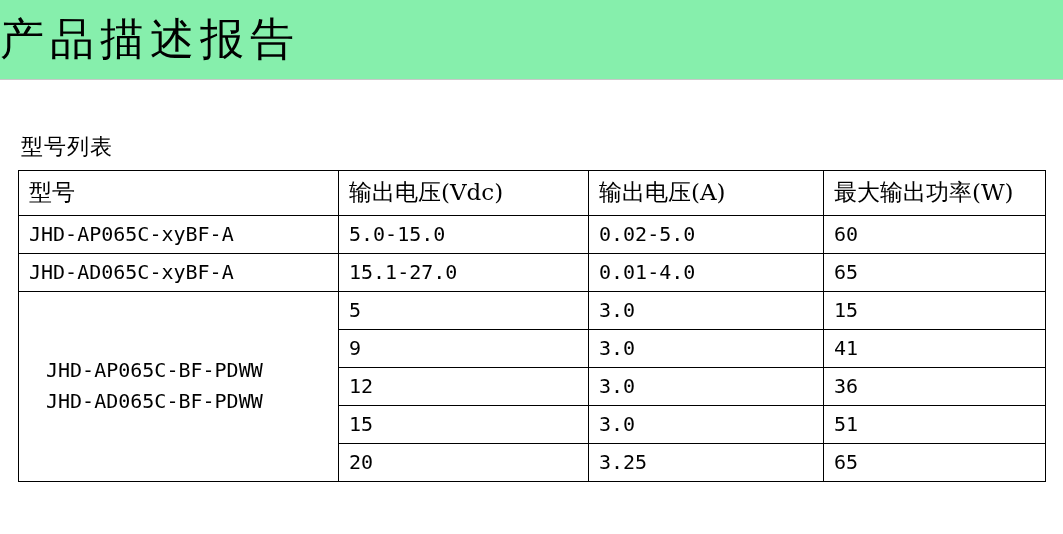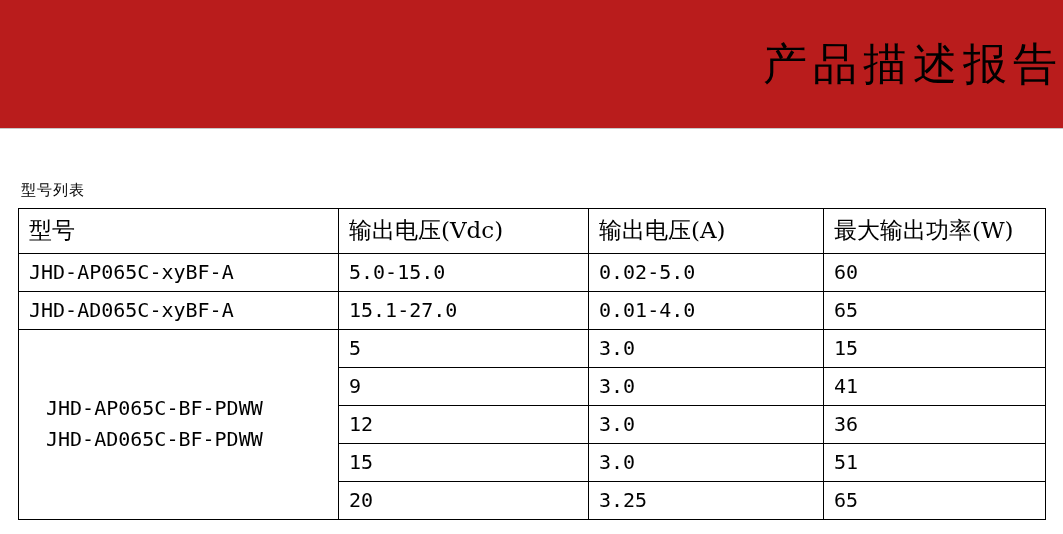--- a/index.html
+++ b/index.html
@@ -14,43 +14,43 @@
     overflow: hidden;
   }
   .doc {
     position: relative;
     width: 1063px;
     height: 534px;
     background: #ffffff;
   }
   .header-band {
     width: 100%;
-    height: 129px;
-    background: #b91c1c;
+    height: 80px;
+    background: #86efac;
     border-bottom: 1px solid #c8c8c8;
     display: flex;
     align-items: center;
-    justify-content: flex-end;
+    justify-content: flex-start;
     box-sizing: border-box;
   }
   .doc-title {
     font-family: "DejaVu Serif", "Liberation Serif", serif;
     font-size: 44px;
     letter-spacing: 6px;
     color: #000000;
     font-weight: 400;
     white-space: nowrap;
   }
   .body-area {
     padding: 0 18px;
     box-sizing: border-box;
   }
   .section-title {
     font-family: "DejaVu Serif", "Liberation Serif", serif;
-    font-size: 15px;
+    font-size: 22px;
     color: #000000;
     margin-top: 52px;
     margin-bottom: 8px;
     margin-left: 3px;
     letter-spacing: 1px;
   }
   table.spec {
     border-collapse: collapse;
     width: 1027px;
     table-layout: fixed;

